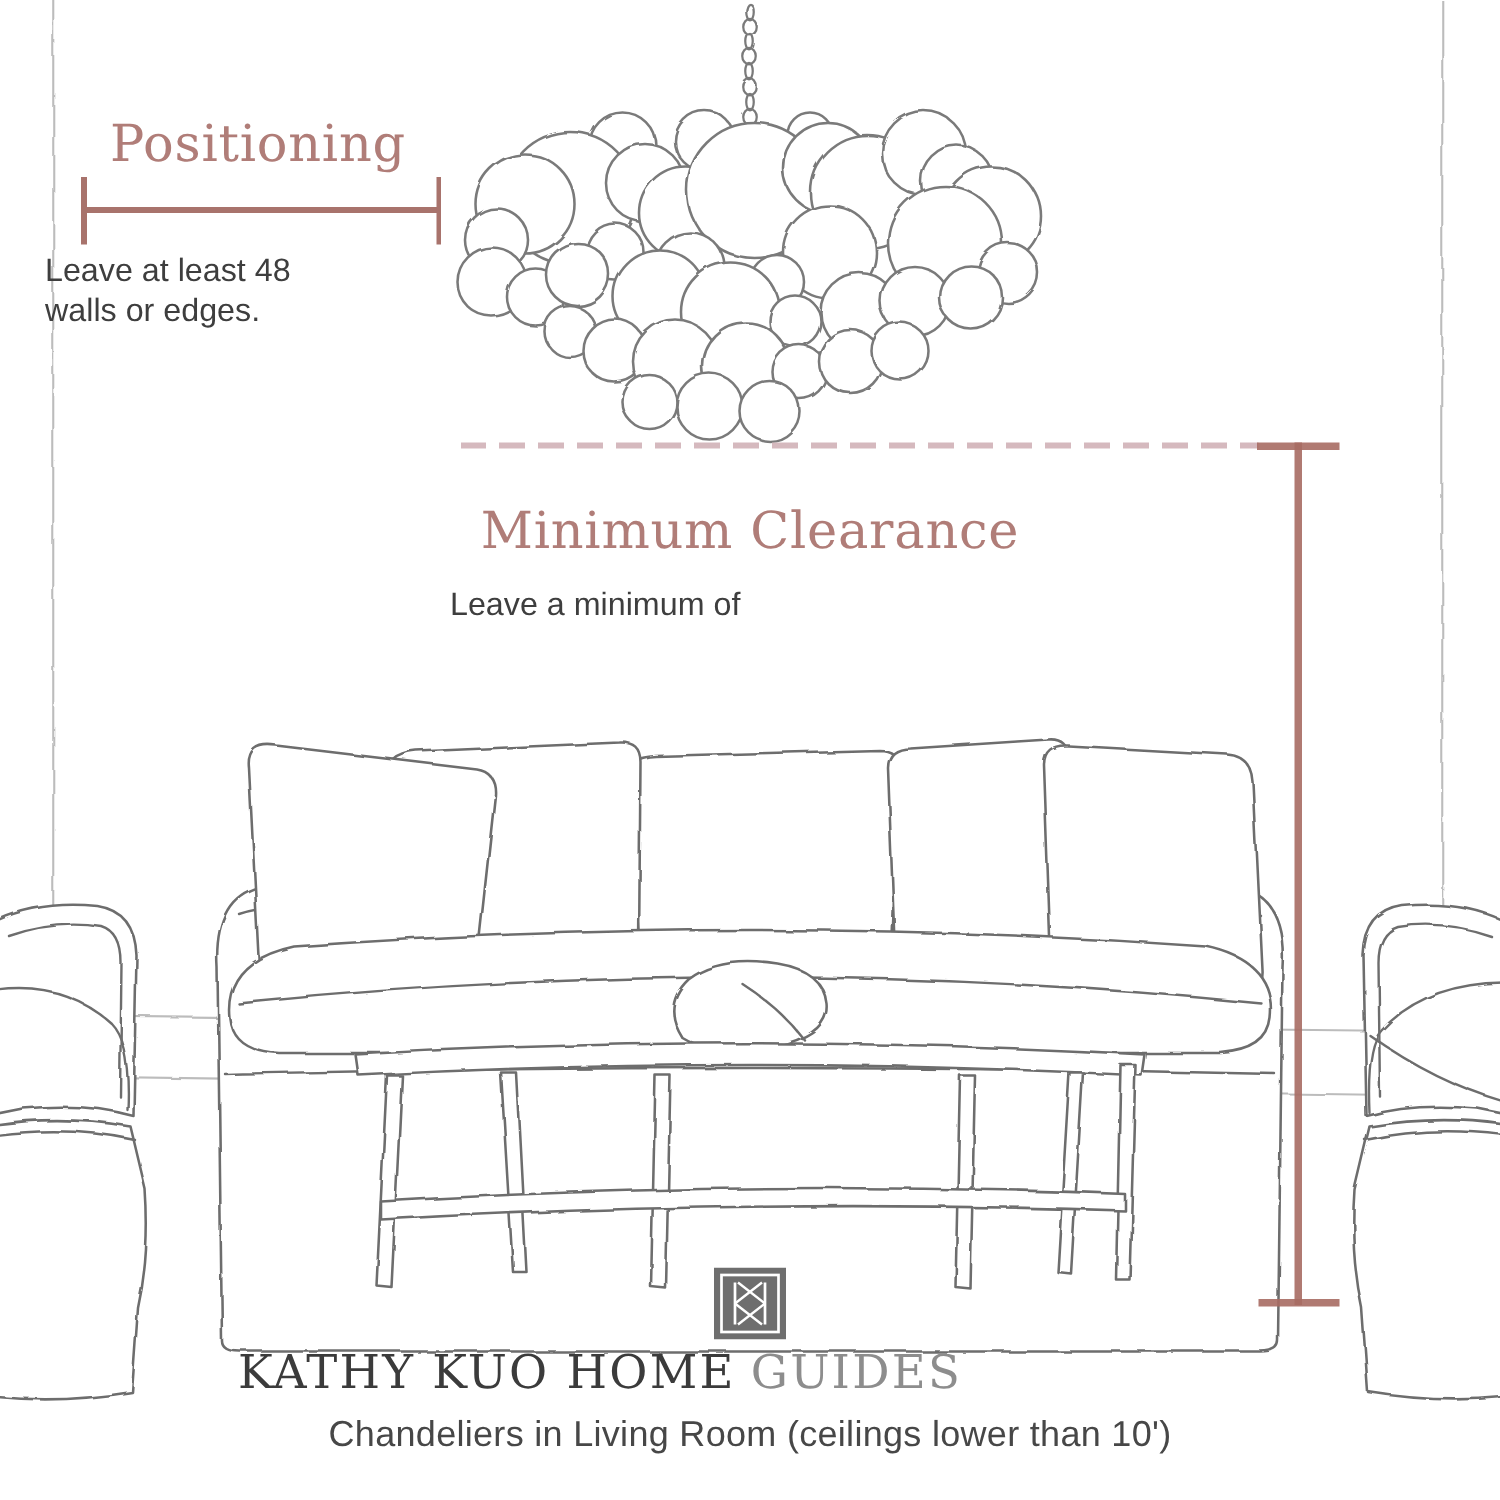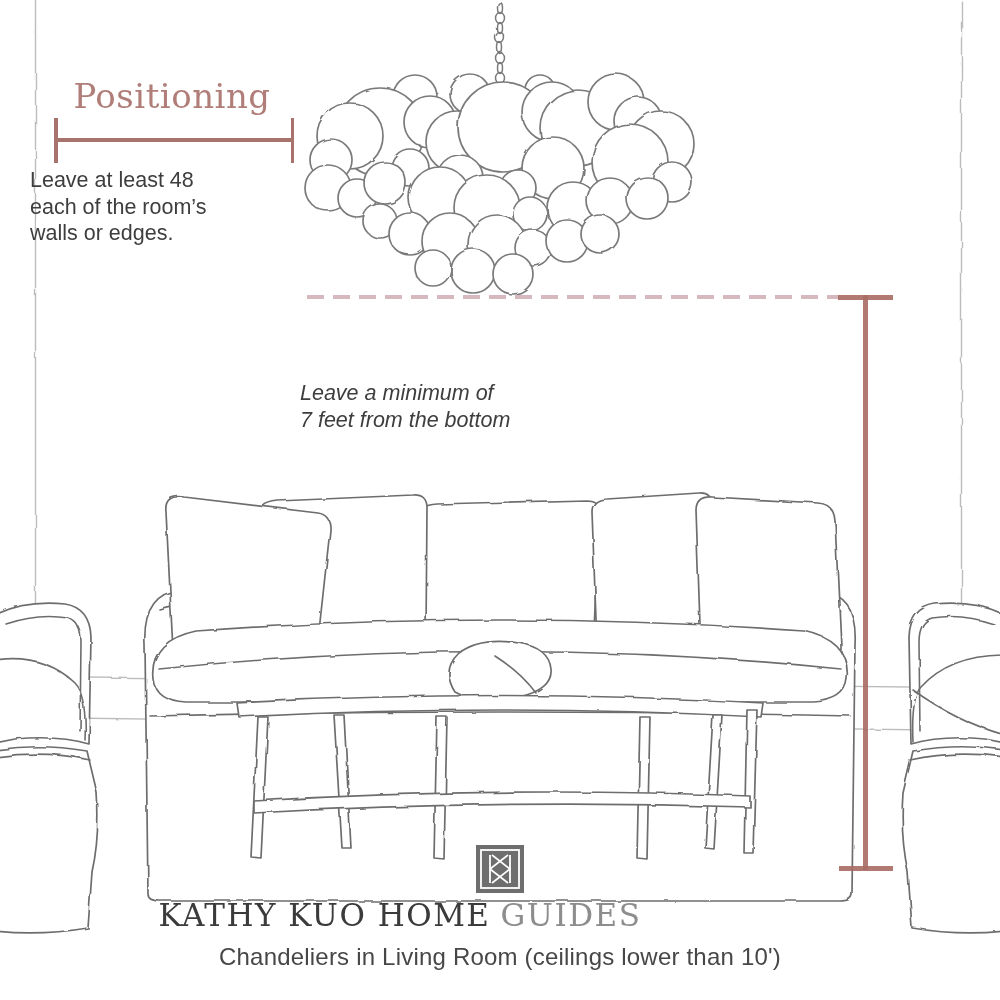--- a/index.html
+++ b/index.html
@@ -168,31 +168,30 @@
       </g>
     </g>
   </svg>
 
   <div class="rose-heading" style="left:40px;top:76px;width:264px;">Positioning</div>
   <div class="ruler" style="left:54px;top:138px;width:240px;height:3.5px;"></div>
   <div class="ruler" style="left:54px;top:118px;width:3.5px;height:45px;"></div>
   <div class="ruler" style="left:290.5px;top:118px;width:3.5px;height:45px;"></div>
   <div class="body-text" style="left:30px;top:167px;width:284px;">
     <div>Leave at least 48</div>
-    <div>each of the room’s</div>
     <div>walls or edges.</div>
   </div>
 
   <div id="dash-line"></div>
   <div class="clearance" style="left:863px;top:295px;width:4.5px;height:575px;"></div>
   <div class="clearance" style="left:838px;top:295px;width:55px;height:4.5px;"></div>
   <div class="clearance" style="left:839px;top:866px;width:54px;height:4.5px;"></div>
-  <div class="body-text" style="left:300px;top:380px;width:400px;font-style:italic;">
+  <div class="rose-heading" style="left:300px;top:334px;width:400px;">Minimum Clearance</div>
+  <div class="body-text" style="left:300px;top:390px;width:400px;">
     <div>Leave a minimum of</div>
-    <div>7 feet from the bottom</div>
   </div>
 
   <svg id="logo-box" viewBox="0 0 48 48" aria-hidden="true">
     <rect x="0" y="0" width="48" height="48" fill="#6e6e6e"></rect>
     <rect x="5" y="5" width="38" height="38" fill="none" stroke="#ffffff" stroke-width="1.8"></rect>
     <line x1="14" y1="10" x2="14" y2="38" stroke="#ffffff" stroke-width="1.8"></line>
     <line x1="34" y1="10" x2="34" y2="38" stroke="#ffffff" stroke-width="1.8"></line>
     <line x1="14" y1="24" x2="32" y2="10" stroke="#ffffff" stroke-width="1.6"></line>
     <line x1="14" y1="24" x2="32" y2="38" stroke="#ffffff" stroke-width="1.6"></line>
     <line x1="34" y1="24" x2="16" y2="10" stroke="#ffffff" stroke-width="1.6"></line>

